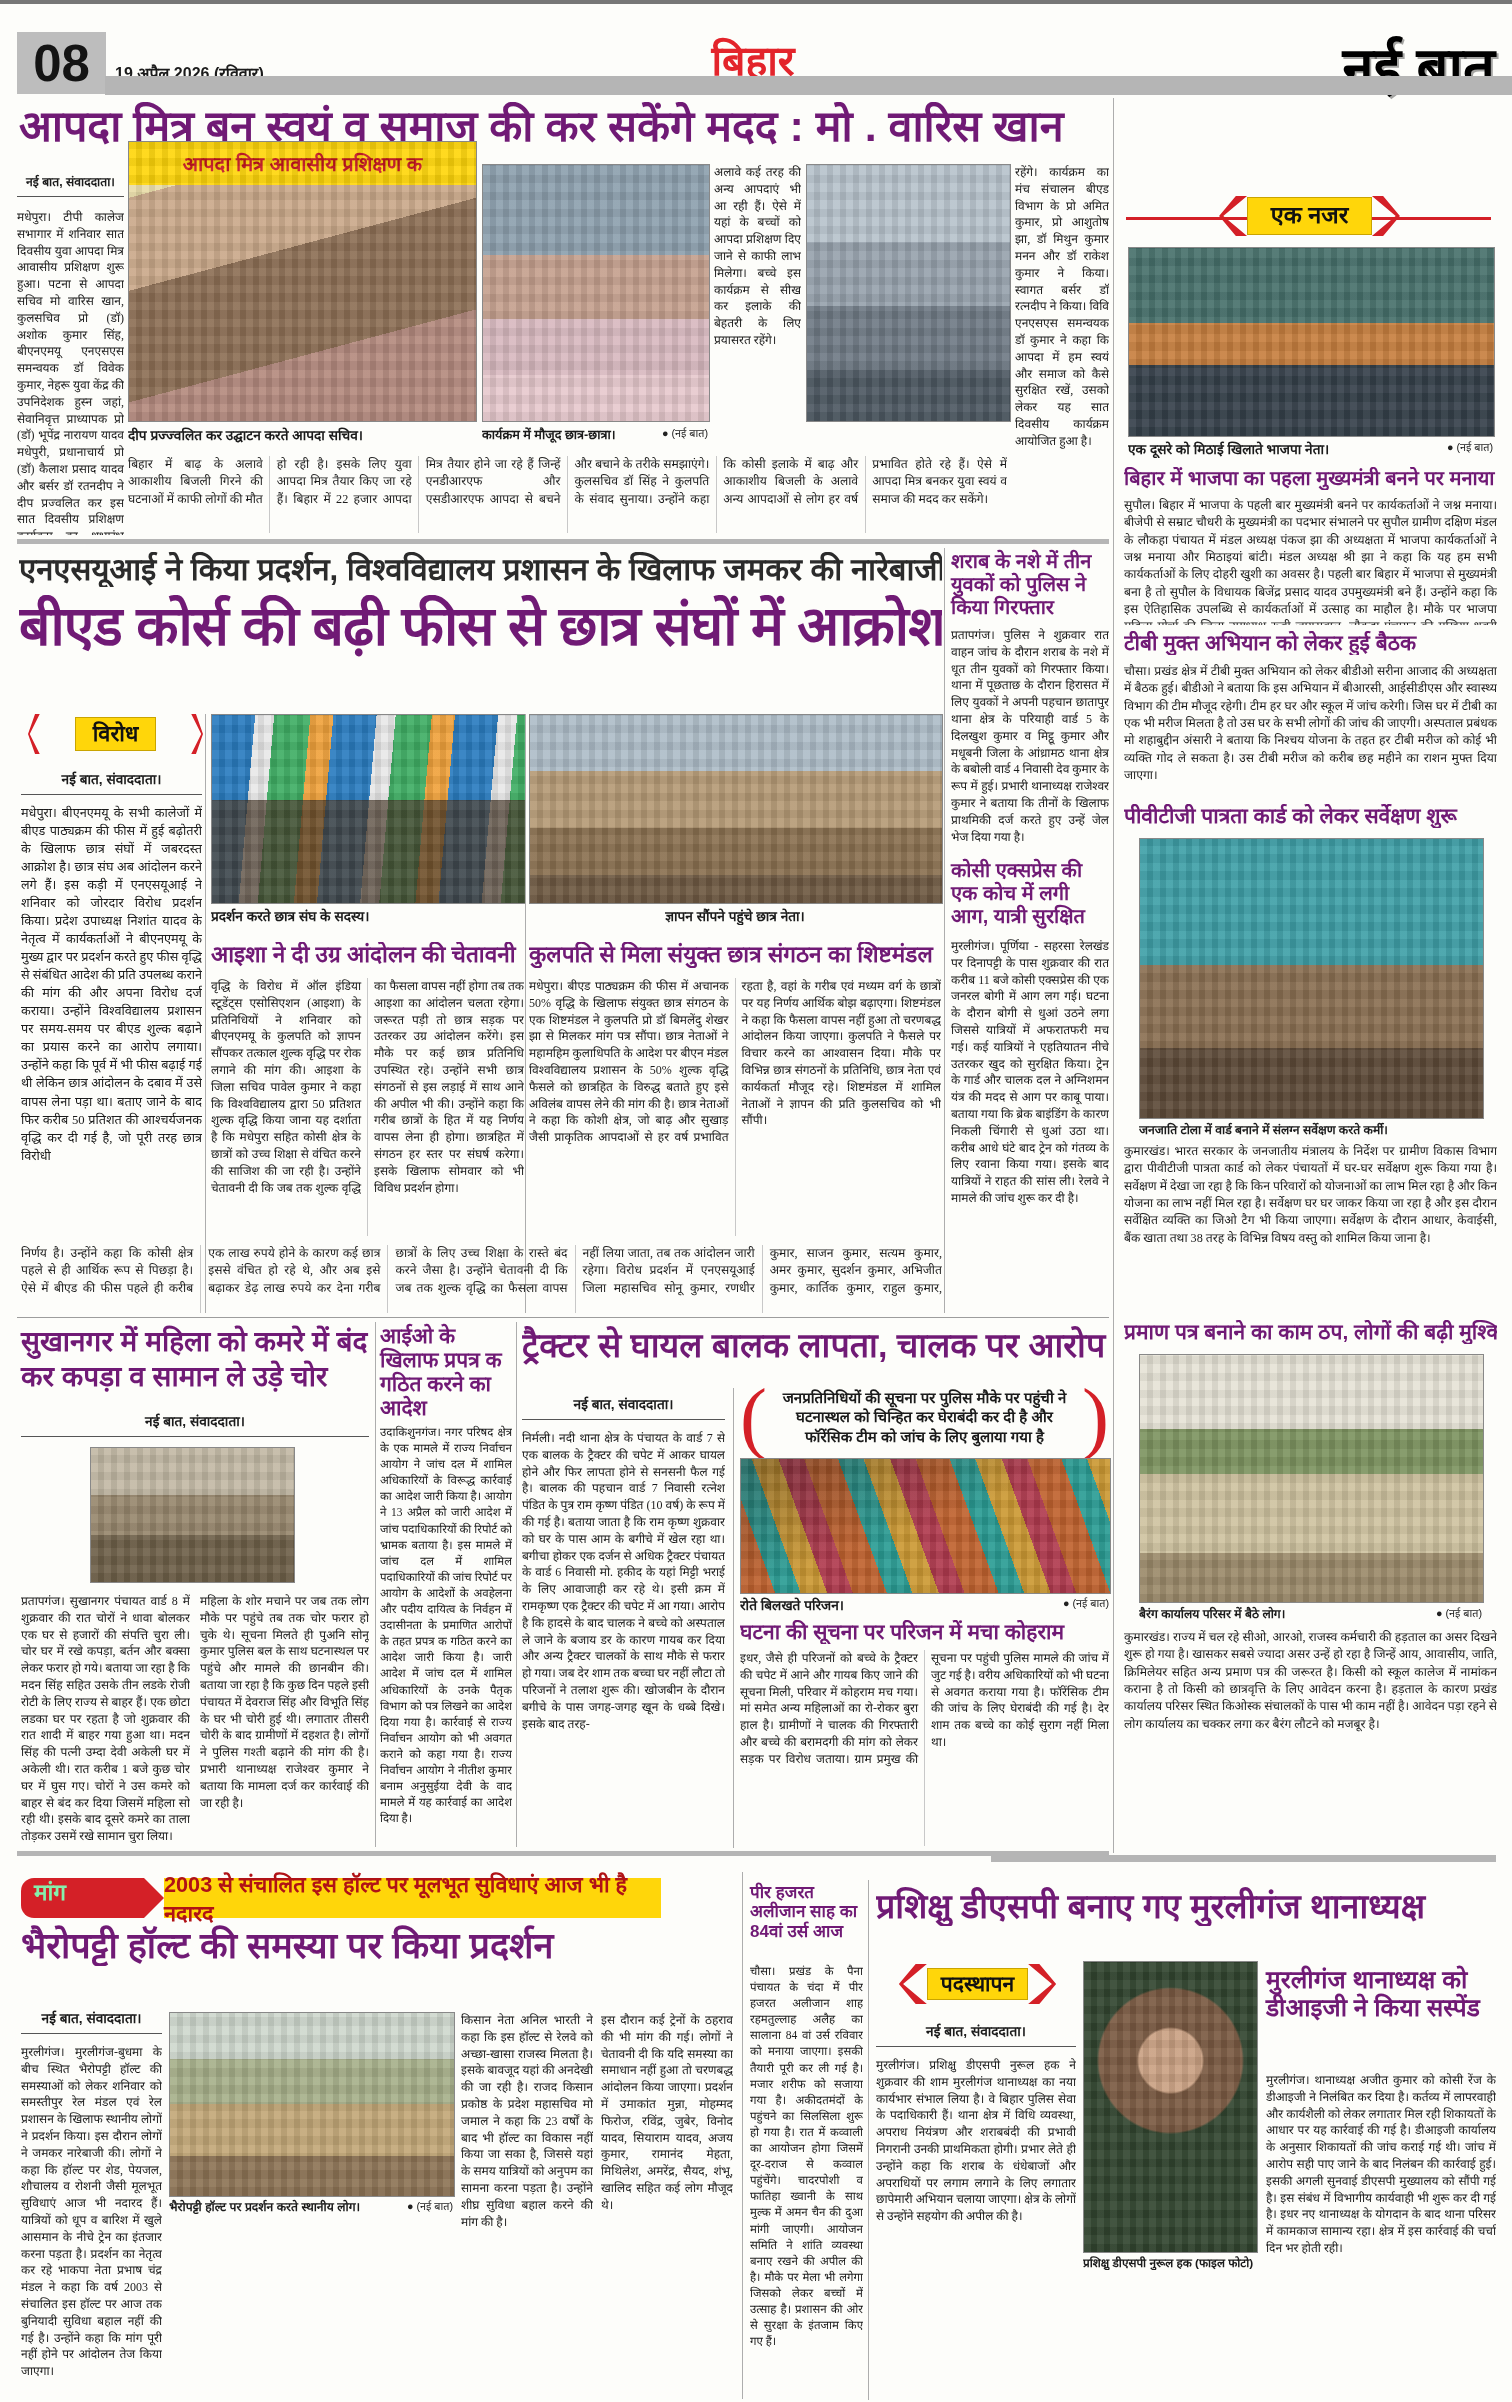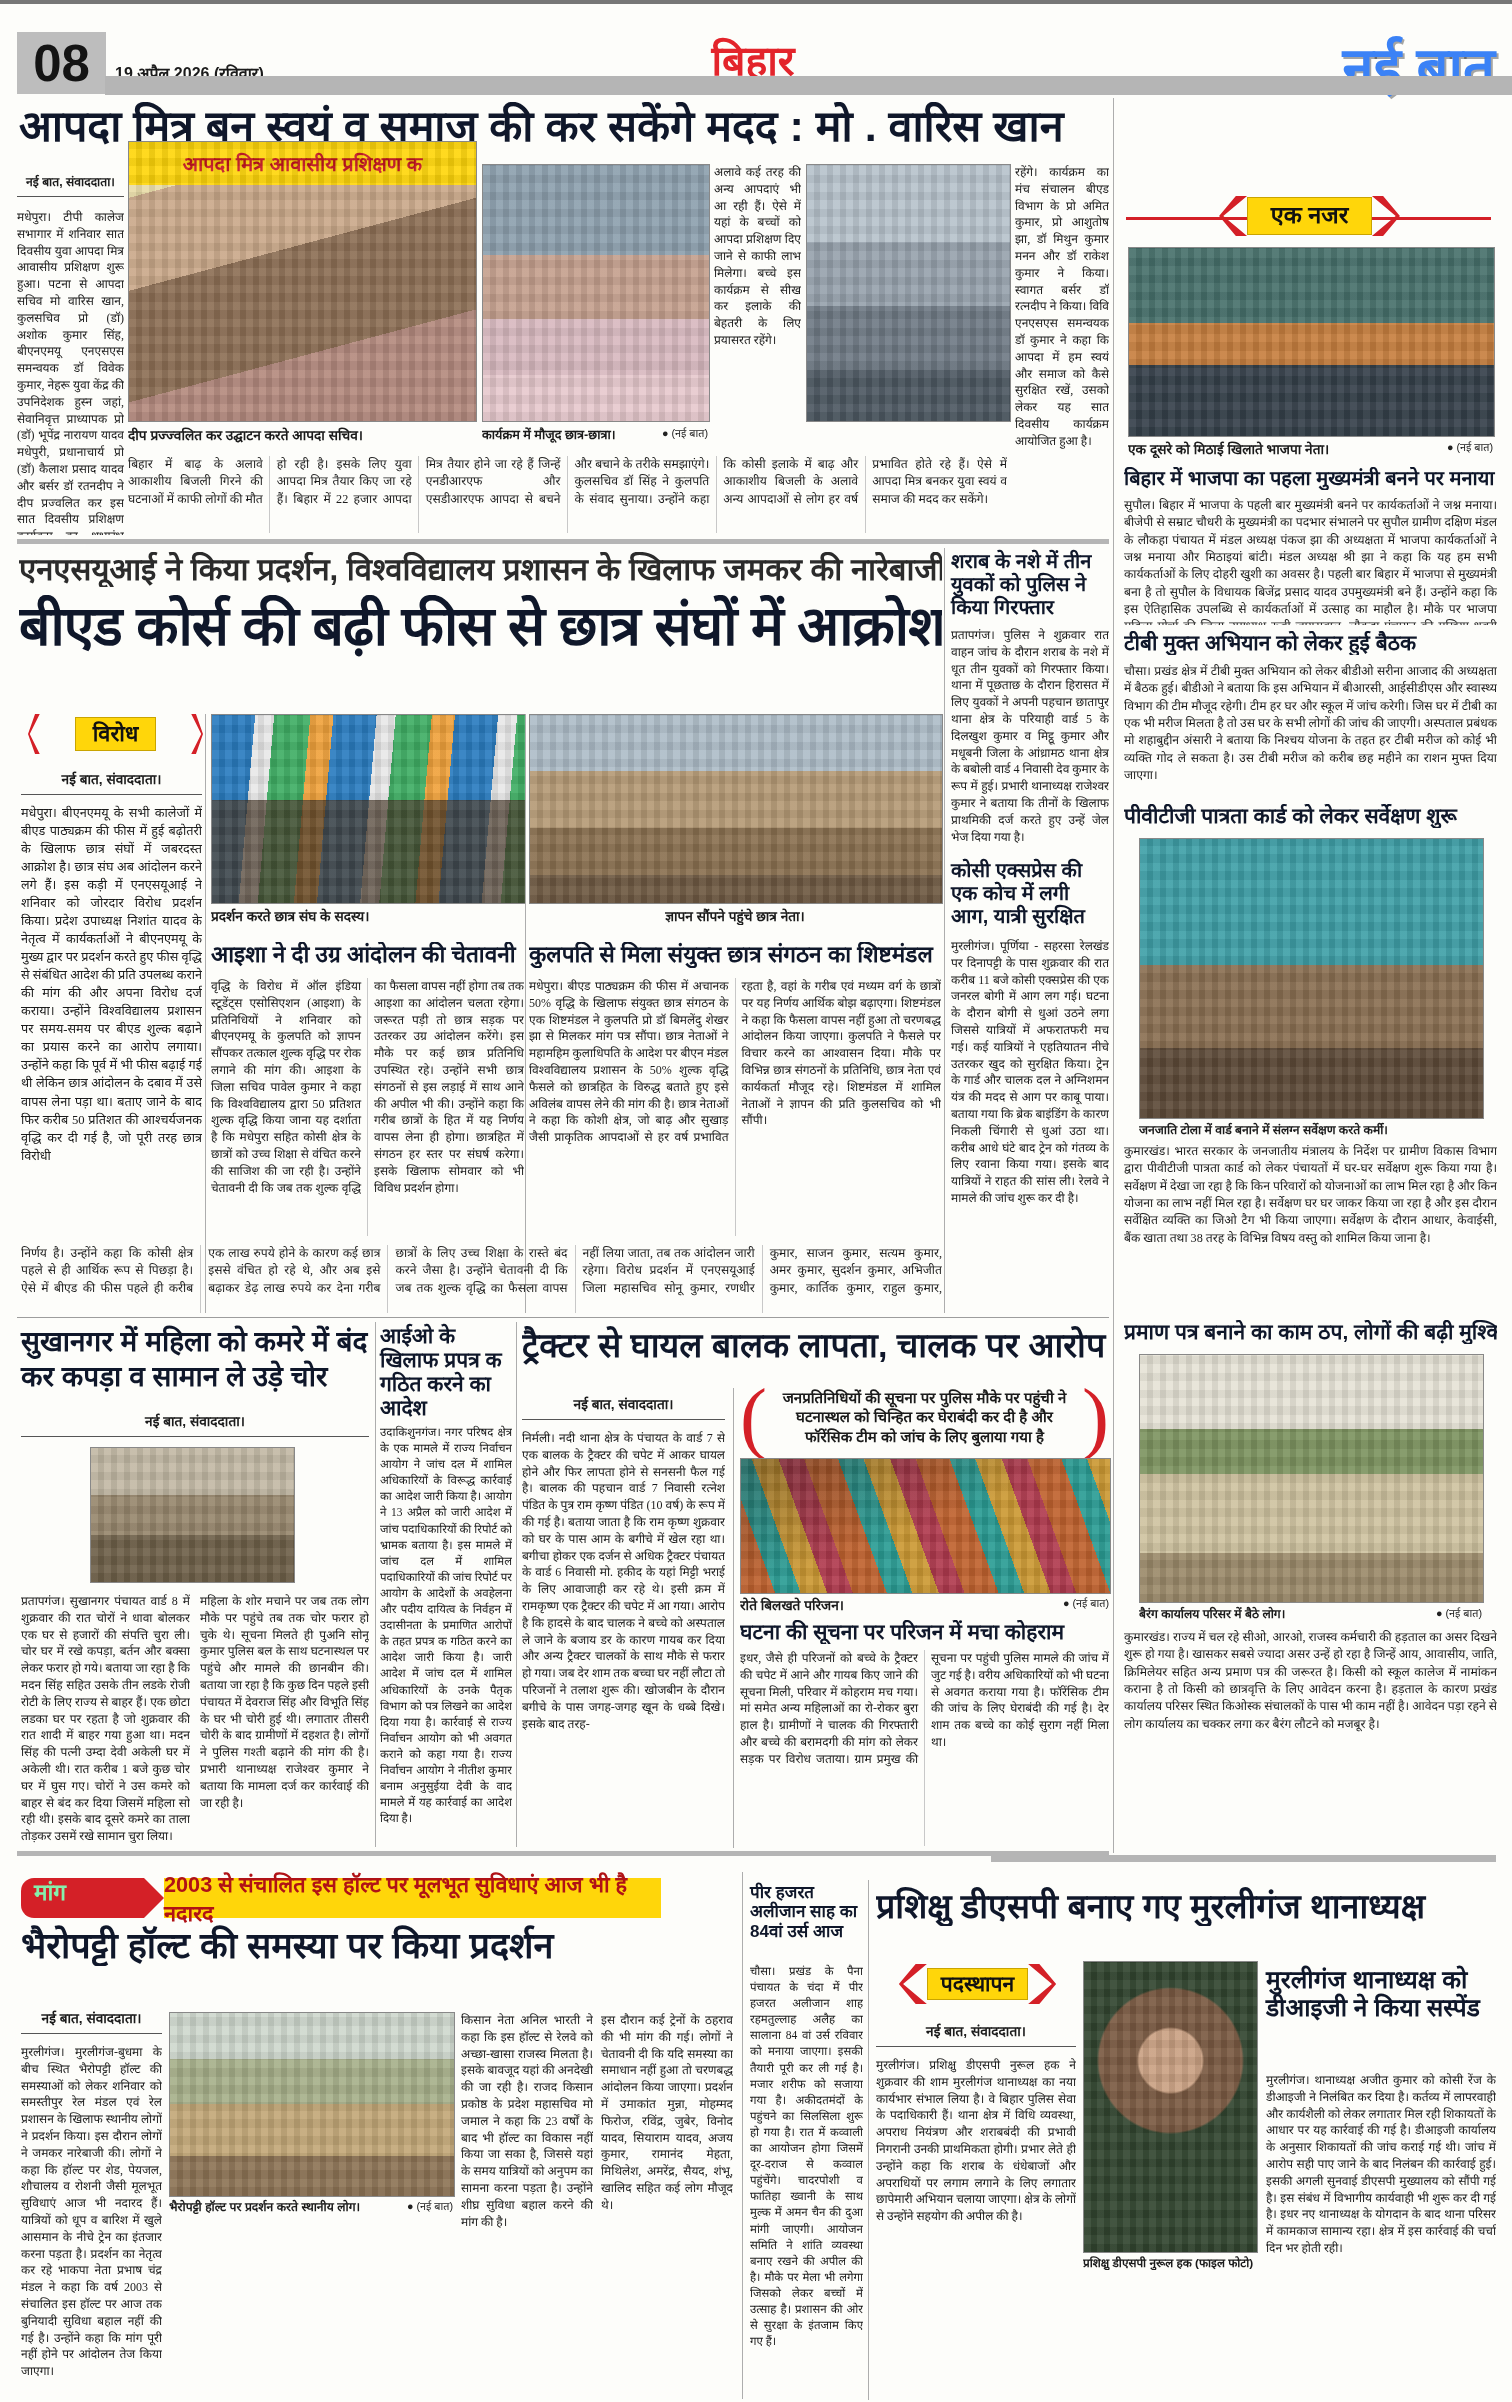--- a/index.html
+++ b/index.html
@@ -1,19 +1,19 @@
 <!DOCTYPE html>
 <html style="font-size:15px"><head>
 <meta charset="utf-8">
 <style>
   html,body{margin:0;padding:0;background:#777;}
   #paper{position:relative;width:1512px;height:2402px;background:#fdfdfa;overflow:hidden;
          font-family:"Liberation Serif","DejaVu Sans",serif;color:#1b1b1b;margin:4px auto;}
   .abs{position:absolute;box-sizing:border-box;}
-  .hl{font-family:"Liberation Sans","DejaVu Sans",sans-serif;font-weight:900;color:#0f172a;line-height:1.14;}
+  .hl{font-family:"Liberation Sans","DejaVu Sans",sans-serif;font-weight:900;color:#701a75;line-height:1.14;}
   .nowrap{white-space:nowrap;overflow:hidden;}
   .body-txt{font-size:12.7px;line-height:1.42;text-align:justify;overflow:hidden;}
   .small-txt{font-size:12px;line-height:1.4;text-align:justify;overflow:hidden;}
   .byline{font-family:"Liberation Sans","DejaVu Sans",sans-serif;font-size:13.7px;font-weight:700;text-align:center;
           border-bottom:1.4px solid #555;padding-bottom:5.6px;}
   .cap{font-family:"Liberation Sans","DejaVu Sans",sans-serif;font-size:13.7px;font-weight:700;overflow:hidden;}
   .credit{float:right;font-size:10.8px;font-weight:400;color:#222;}
   .photo{position:absolute;overflow:hidden;border:0.9px solid #888;}
   .grain::after{content:"";position:absolute;inset:0;
      background:repeating-linear-gradient(90deg,rgba(255,255,255,.05) 0 6.6px,rgba(0,0,0,.07) 6.6px 13px),
@@ -38,21 +38,21 @@
       font-size:22.6px;display:flex;align-items:center;padding:0 17px 14px 13px;
       clip-path:polygon(0 0,86% 0,100% 50%,86% 100%,0 100%);width:113px;border-radius:13px;}
   .demand .dstrip{background:#ffd60a;color:#b01216;font-family:"Liberation Sans",sans-serif;font-weight:800;
       font-size:21.7px;display:flex;align-items:center;justify-content:center;flex:1;}
   
   .pquote{display:flex;align-items:center;gap:3.8px;}
   .paren{font-size:81px;color:#d42027;line-height:.8;font-weight:400;font-family:"Liberation Serif",serif;}
   .pq-txt{font-family:"Liberation Sans",sans-serif;font-weight:700;font-size:15px;line-height:1.3;text-align:center;}
   
   .red{color:#e3242b;}
-  .masthead{font-family:"Liberation Sans",sans-serif;font-weight:900;color:#3b82f6;
+  .masthead{font-family:"Liberation Sans",sans-serif;font-weight:900;color:#000000;
             text-shadow:1.9px 1.9px 0 rgba(0,0,0,.35);}
   .pagenum{background:#bdbdbd;color:#141414;font-family:"Liberation Sans",sans-serif;
            font-weight:900;font-size:51px;display:flex;align-items:center;justify-content:center;}
   
   .ph-a{background:linear-gradient(165deg,#e8dca8 0 15%,#caa98a 15% 40%,#8d6f55 40% 70%,#b48a7e 70% 100%);}
   .ph-banner{position:absolute;left:0;top:0;right:0;height:43px;background:#ffd60a;display:flex;align-items:center;
              justify-content:center;color:#c41420;font-family:"Liberation Sans",sans-serif;font-weight:800;font-size:20px;}
   .ph-b{background:linear-gradient(180deg,#8da0ae 0 35%,#c5a08e 35% 60%,#d8b9c0 60% 82%,#e7c9ce 82%);}
   .ph-c{background:linear-gradient(180deg,#b7c3cc 0 30%,#97a2ad 30% 55%,#6f7a85 55% 80%,#4d5862 80%);}
   .ph-d{background:

